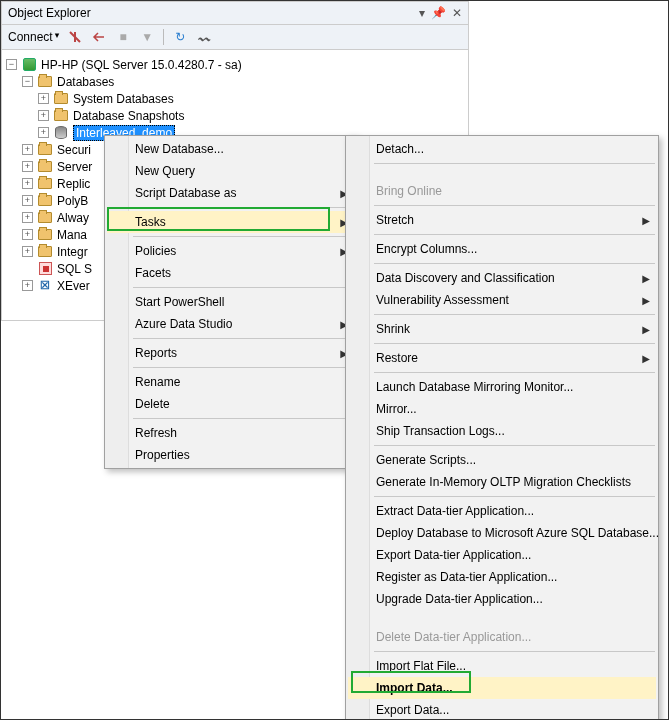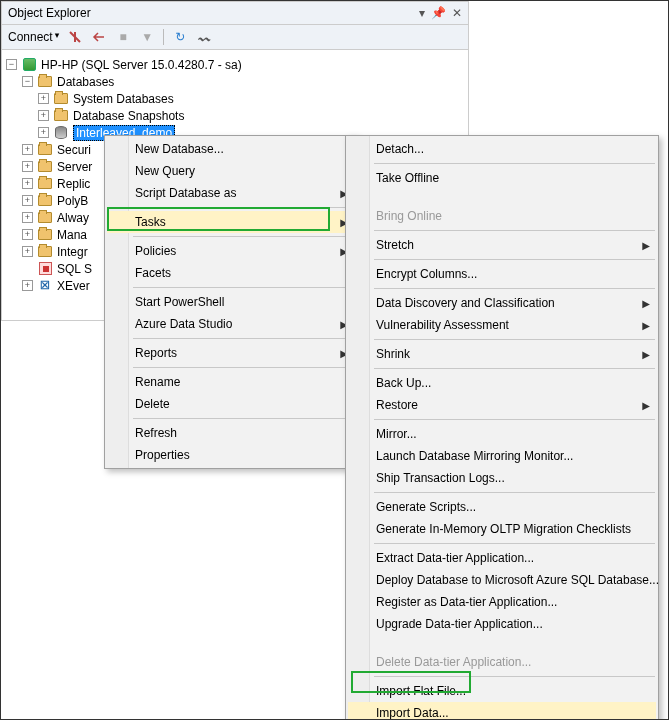--- a/index.html
+++ b/index.html
@@ -106,20 +106,21 @@
     background: #fff3c6;
   }
   .green-box {
     position:absolute;
     border: 2px solid #22aa33;
     pointer-events:none;
   }
   .menu2 .menu-item { padding-right: 26px; }
   .menu2 .menu-item.hl-import {
     background:#fff3c6;
+    font-weight:bold;
   }
   .menu1 { top:134px; left:103px; width:253px; }
   .menu2 { top:134px; left:344px; width:314px; }
   .green1 { top:206px; left:106px; width:223px; height:24px; }
   .green2 { top:670px; left:350px; width:120px; height:22px; }
 </style>
 </head>
 <body>
 
 <div class="panel">
@@ -327,23 +328,20 @@
   </div>
 </div>
 
 <div class="menu menu2">
   <div class="gutter"></div>
   <div class="menu-inner">
     <div class="menu-item">
         <span>Detach...</span>
       </div>
     <div class="menu-sep"></div>
-    <div class="menu-item">
-        <span>Take Offline</span>
-      </div>
     <div class="menu-item disabled">
         <span>Bring Online</span>
       </div>
     <div class="menu-sep"></div>
     <div class="menu-item">
         <span>Stretch</span>
         <span class="arrow">▶</span>
       </div>
     <div class="menu-sep"></div>
     <div class="menu-item">
@@ -358,49 +356,49 @@
         <span>Vulnerability Assessment</span>
         <span class="arrow">▶</span>
       </div>
     <div class="menu-sep"></div>
     <div class="menu-item">
         <span>Shrink</span>
         <span class="arrow">▶</span>
       </div>
     <div class="menu-sep"></div>
     <div class="menu-item">
-        <span>Back Up...</span>
-      </div>
-    <div class="menu-item">
         <span>Restore</span>
         <span class="arrow">▶</span>
       </div>
     <div class="menu-sep"></div>
     <div class="menu-item">
+        <span>Launch Database Mirroring Monitor...</span>
+      </div>
+    <div class="menu-item">
         <span>Mirror...</span>
       </div>
     <div class="menu-item">
-        <span>Launch Database Mirroring Monitor...</span>
-      </div>
-    <div class="menu-item">
         <span>Ship Transaction Logs...</span>
       </div>
     <div class="menu-sep"></div>
     <div class="menu-item">
         <span>Generate Scripts...</span>
       </div>
     <div class="menu-item">
         <span>Generate In-Memory OLTP Migration Checklists</span>
       </div>
     <div class="menu-sep"></div>
     <div class="menu-item">
         <span>Extract Data-tier Application...</span>
       </div>
     <div class="menu-item">
         <span>Deploy Database to Microsoft Azure SQL Database...</span>
+      </div>
+    <div class="menu-item">
+        <span>Export Data-tier Application...</span>
       </div>
     <div class="menu-item">
         <span>Register as Data-tier Application...</span>
       </div>
     <div class="menu-item">
         <span>Upgrade Data-tier Application...</span>
       </div>
     <div class="menu-item disabled">
         <span>Delete Data-tier Application...</span>
       </div>

